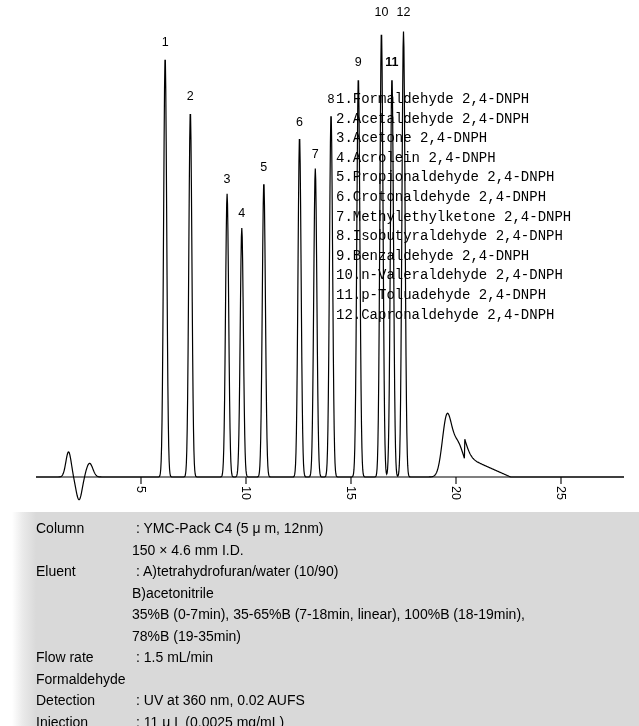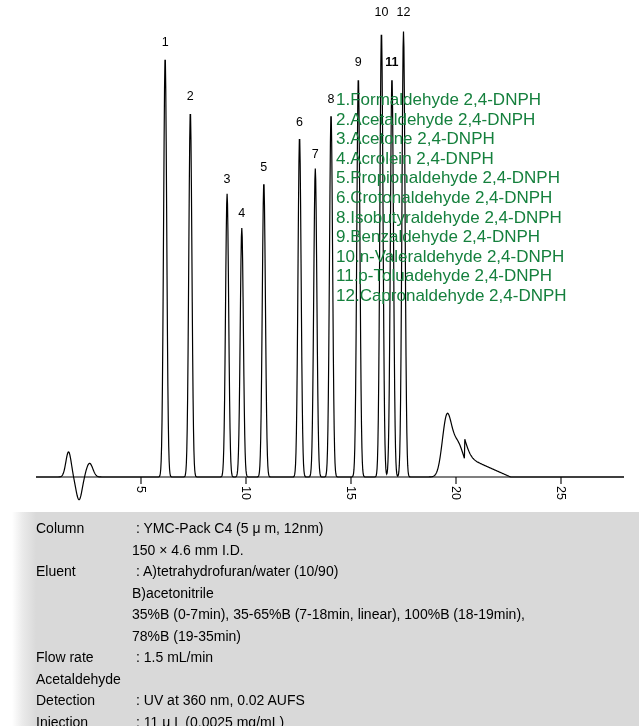--- a/index.html
+++ b/index.html
@@ -52,24 +52,25 @@
   }
 
   
   #legend {
     position: absolute;
     left: 336px;
     top: 90px;
     width: 290px;
   }
   #legend .legend-item {
-    font-size: 17px;
+    font-size: 14px;
     line-height: 19.6px;
-    color: #15803d;
-    white-space: nowrap;
+    color: #000000;
+    white-space: nowrap;
+    font-family: Liberation Mono, monospace;
   }
 
   
   #conditions {
     position: absolute;
     left: 12px;
     top: 512px;
     width: 639px;
     height: 214px;
     background: #d9d9d9;
@@ -150,20 +151,21 @@
       <div class="axis-label" style="left: 561px; top: 486px;">25</div>
     </div>
 
   <div id="legend">
       <div class="legend-item">1.Formaldehyde 2,4-DNPH</div>
       <div class="legend-item">2.Acetaldehyde 2,4-DNPH</div>
       <div class="legend-item">3.Acetone 2,4-DNPH</div>
       <div class="legend-item">4.Acrolein 2,4-DNPH</div>
       <div class="legend-item">5.Propionaldehyde 2,4-DNPH</div>
       <div class="legend-item">6.Crotonaldehyde 2,4-DNPH</div>
+      <div class="legend-item">7.Methylethylketone 2,4-DNPH</div>
       <div class="legend-item">8.Isobutyraldehyde 2,4-DNPH</div>
       <div class="legend-item">9.Benzaldehyde 2,4-DNPH</div>
       <div class="legend-item">10.n-Valeraldehyde 2,4-DNPH</div>
       <div class="legend-item">11.p-Toluadehyde 2,4-DNPH</div>
       <div class="legend-item">12.Capronaldehyde 2,4-DNPH</div>
     </div>
 </div>
 
 <div id="conditions">
   <div class="grad"></div>
@@ -178,21 +180,21 @@
         <div class="cond-val">: A)tetrahydrofuran/water (10/90)</div>
       </div>
       <div class="cond-cont">B)acetonitrile</div>
       <div class="cond-cont">35%B (0-7min), 35-65%B (7-18min, linear), 100%B (18-19min),</div>
       <div class="cond-cont">78%B (19-35min)</div>
       <div class="cond-row">
         <div class="cond-key">Flow rate</div>
         <div class="cond-val">: 1.5 mL/min</div>
       </div>
       <div class="cond-row">
-        <div class="cond-key">Acetaldehyde</div>
+        <div class="cond-key">Formaldehyde</div>
       </div>
       <div class="cond-row">
         <div class="cond-key">Detection</div>
         <div class="cond-val">: UV at 360 nm, 0.02 AUFS</div>
       </div>
       <div class="cond-row">
         <div class="cond-key">Injection</div>
         <div class="cond-val">: 11 μ L (0.0025 mg/mL)</div>
       </div>
     </div>

